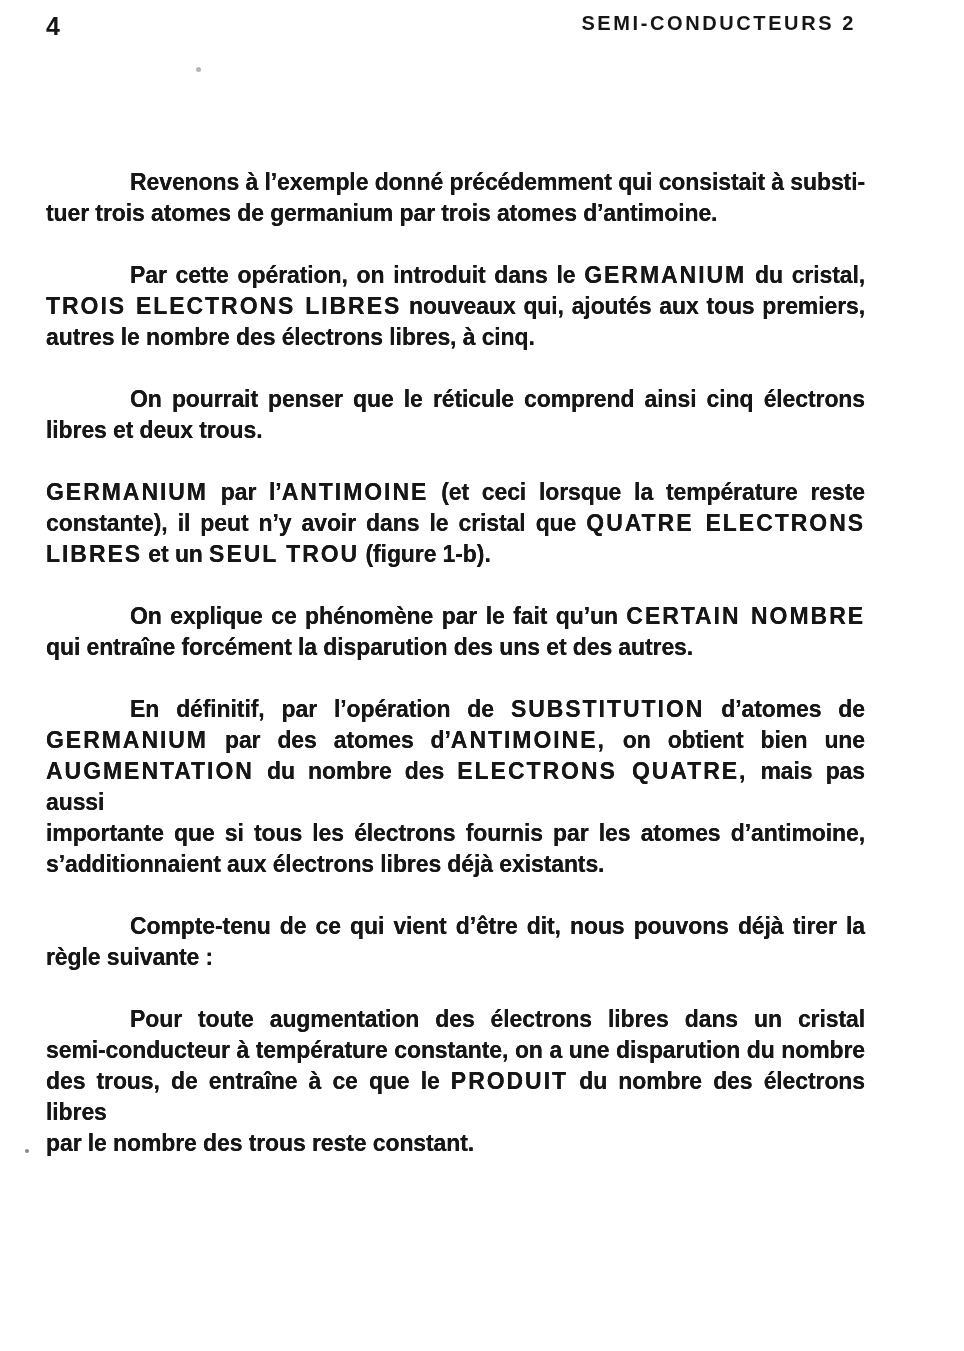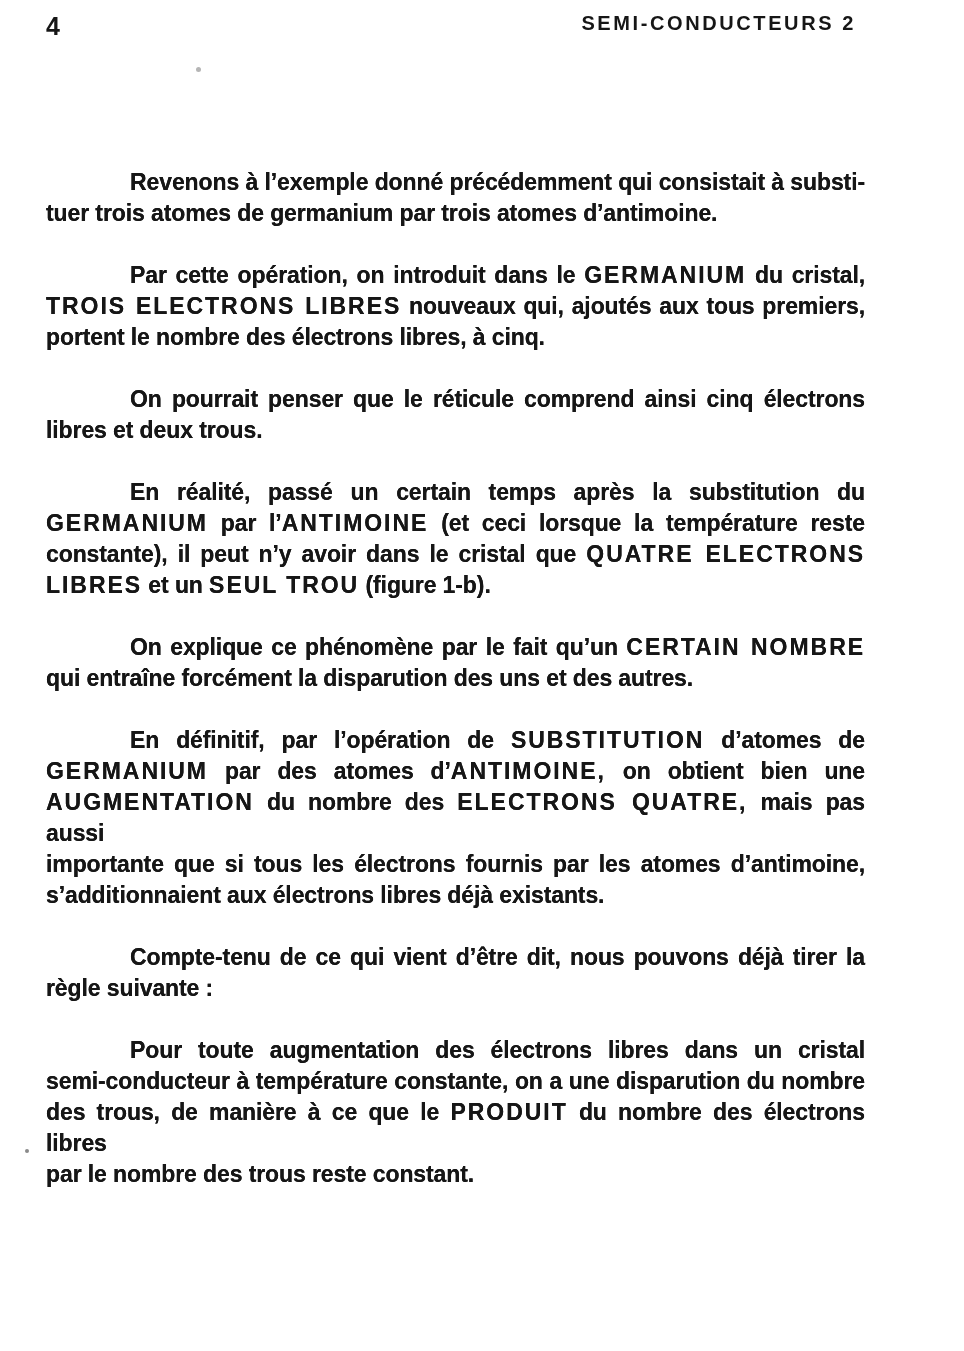--- a/index.html
+++ b/index.html
@@ -75,28 +75,27 @@
 </div>
 
 <div class="content">
     <div class="paragraph">
       <div class="line first"><span>Revenons à l’exemple donné précédemment qui consistait à substi-</span></div>
       <div class="line last"><span>tuer trois atomes de germanium par trois atomes d’antimoine.</span></div>
     </div>
     <div class="paragraph">
       <div class="line first"><span>Par cette opération, on introduit dans le </span><span class="caps">GERMANIUM</span><span> du cristal,</span></div>
       <div class="line"><span class="caps">TROIS ELECTRONS LIBRES</span><span> nouveaux qui, ajoutés aux tous premiers,</span></div>
-      <div class="line last"><span>portent le nombre des électrons libres, à cinq.</span></div>
+      <div class="line last"><span>autres le nombre des électrons libres, à cinq.</span></div>
     </div>
     <div class="paragraph">
       <div class="line first"><span>On pourrait penser que le réticule comprend ainsi cinq électrons</span></div>
       <div class="line last"><span>libres et deux trous.</span></div>
     </div>
     <div class="paragraph">
-      <div class="line first"><span>En réalité, passé un certain temps après la substitution du</span></div>
       <div class="line"><span class="caps">GERMANIUM</span><span> par l’</span><span class="caps">ANTIMOINE</span><span> (et ceci lorsque la température reste</span></div>
       <div class="line"><span>constante), il peut n’y avoir dans le cristal que </span><span class="caps">QUATRE ELECTRONS</span></div>
       <div class="line last"><span class="caps">LIBRES</span><span> et un </span><span class="caps">SEUL TROU</span><span> (figure 1-b).</span></div>
     </div>
     <div class="paragraph">
       <div class="line first"><span>On explique ce phénomène par le fait qu’un </span><span class="caps">CERTAIN NOMBRE</span></div>
       <div class="line last"><span>qui entraîne forcément la disparution des uns et des autres.</span></div>
     </div>
     <div class="paragraph">
       <div class="line first"><span>En définitif, par l’opération de </span><span class="caps">SUBSTITUTION</span><span> d’atomes de</span></div>
@@ -105,19 +104,19 @@
       <div class="line"><span>importante que si tous les électrons fournis par les atomes d’antimoine,</span></div>
       <div class="line last"><span>s’additionnaient aux électrons libres déjà existants.</span></div>
     </div>
     <div class="paragraph">
       <div class="line first"><span>Compte-tenu de ce qui vient d’être dit, nous pouvons déjà tirer la</span></div>
       <div class="line last"><span>règle suivante :</span></div>
     </div>
     <div class="paragraph">
       <div class="line first"><span>Pour toute augmentation des électrons libres dans un cristal</span></div>
       <div class="line"><span>semi-conducteur à température constante, on a une disparution du nombre</span></div>
-      <div class="line"><span>des trous, de manière à ce que le </span><span class="caps">PRODUIT</span><span> du nombre des électrons libres</span></div>
+      <div class="line"><span>des trous, de entraîne à ce que le </span><span class="caps">PRODUIT</span><span> du nombre des électrons libres</span></div>
       <div class="line last"><span>par le nombre des trous reste constant.</span></div>
     </div>
   </div>
 
 <div class="speck speck-1"></div>
 <div class="speck speck-2"></div>
 
 </body></html>

